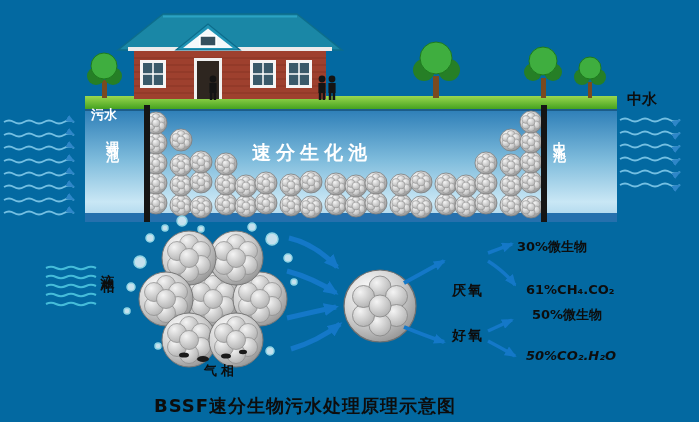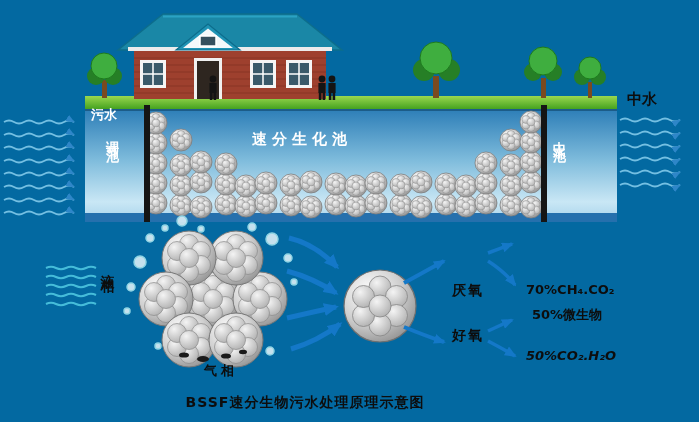--- a/index.html
+++ b/index.html
@@ -5,31 +5,31 @@
   html,body{margin:0;padding:0;background:#ffffff;}
   #stage{position:relative;width:699px;height:422px;background:#0369a1;overflow:hidden;
          font-family:"DejaVu Sans","Liberation Sans",sans-serif;}
   #stage svg{position:absolute;left:0;top:0;}
   .lbl{position:absolute;font-weight:bold;color:#ffffff;white-space:nowrap;}
   .dark{color:#0d0d0d;}
   .vert{writing-mode:vertical-rl;text-orientation:upright;}
   .l-influent{left:91px;top:106px;font-size:13px;}
   .l-effluent{left:627px;top:90px;font-size:15px;}
   .l-regulating{left:103px;top:131px;font-size:13px;letter-spacing:4px;}
-  .l-bio{left:252px;top:130px;font-size:15px;letter-spacing:5px;}
+  .l-bio{left:252px;top:140px;font-size:19px;letter-spacing:5px;}
   .l-reclaimed{left:550px;top:131px;font-size:13px;letter-spacing:4px;}
   .l-liquid{left:99px;top:262px;font-size:14px;letter-spacing:6px;}
   .l-gas{left:204px;top:362px;font-size:13px;letter-spacing:4px;}
   .l-anaerobic{left:452px;top:249px;font-size:14px;letter-spacing:2px;margin-top:33px;}
   .l-aerobic{left:452px;top:327px;font-size:14px;letter-spacing:2px;}
   .l-out1{left:517px;top:238px;font-size:13px;}
   .l-out2{left:526px;top:282px;font-size:13px;}
   .l-out3{left:517px;top:306px;font-size:13px;margin-left:15px;}
   .l-out4{left:526px;top:348px;font-size:13px;font-style:italic;}
-  .l-caption{left:0;top:394px;width:610px;text-align:center;font-size:14px;letter-spacing:1px;}
+  .l-caption{left:0;top:394px;width:610px;text-align:center;font-size:18px;letter-spacing:1px;}
 </style>
 </head>
 <body>
 
 <div id="stage">
 
 <svg width="699" height="422" viewBox="0 0 699 422">
   <defs>
     <radialGradient id="gBall" cx="0.35" cy="0.3" r="0.8">
       <stop offset="0" stop-color="#ffffff"></stop>
@@ -319,19 +319,20 @@
 <div class="lbl l-regulating vert">调节池</div>
 <div class="lbl l-bio">速分生化池</div>
 <div class="lbl l-reclaimed vert">中水池</div>
 <div class="lbl l-effluent dark">中水</div>
 
 <div class="lbl l-liquid vert dark">液相</div>
 <div class="lbl l-gas dark">气相</div>
 <div class="lbl l-anaerobic dark">厌氧</div>
 <div class="lbl l-aerobic dark">好氧</div>
 
-<div class="lbl l-out2 dark">70%CH₄.CO₂</div>
+<div class="lbl l-out1 dark">30%微生物</div>
+<div class="lbl l-out2 dark">61%CH₄.CO₂</div>
 <div class="lbl l-out3 dark">50%微生物</div>
 <div class="lbl l-out4 dark">50%CO₂.H₂O</div>
 
 <div class="lbl l-caption dark">BSSF速分生物污水处理原理示意图</div>
 
 </div>
 
 </body></html>

